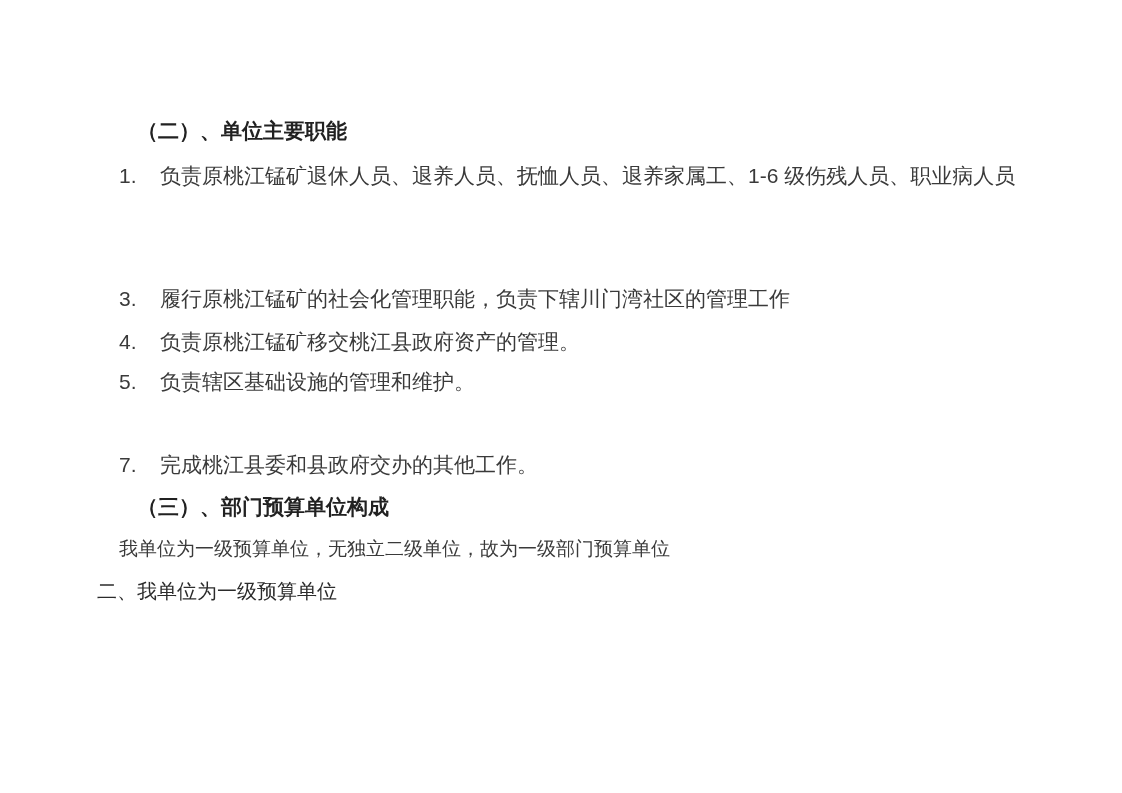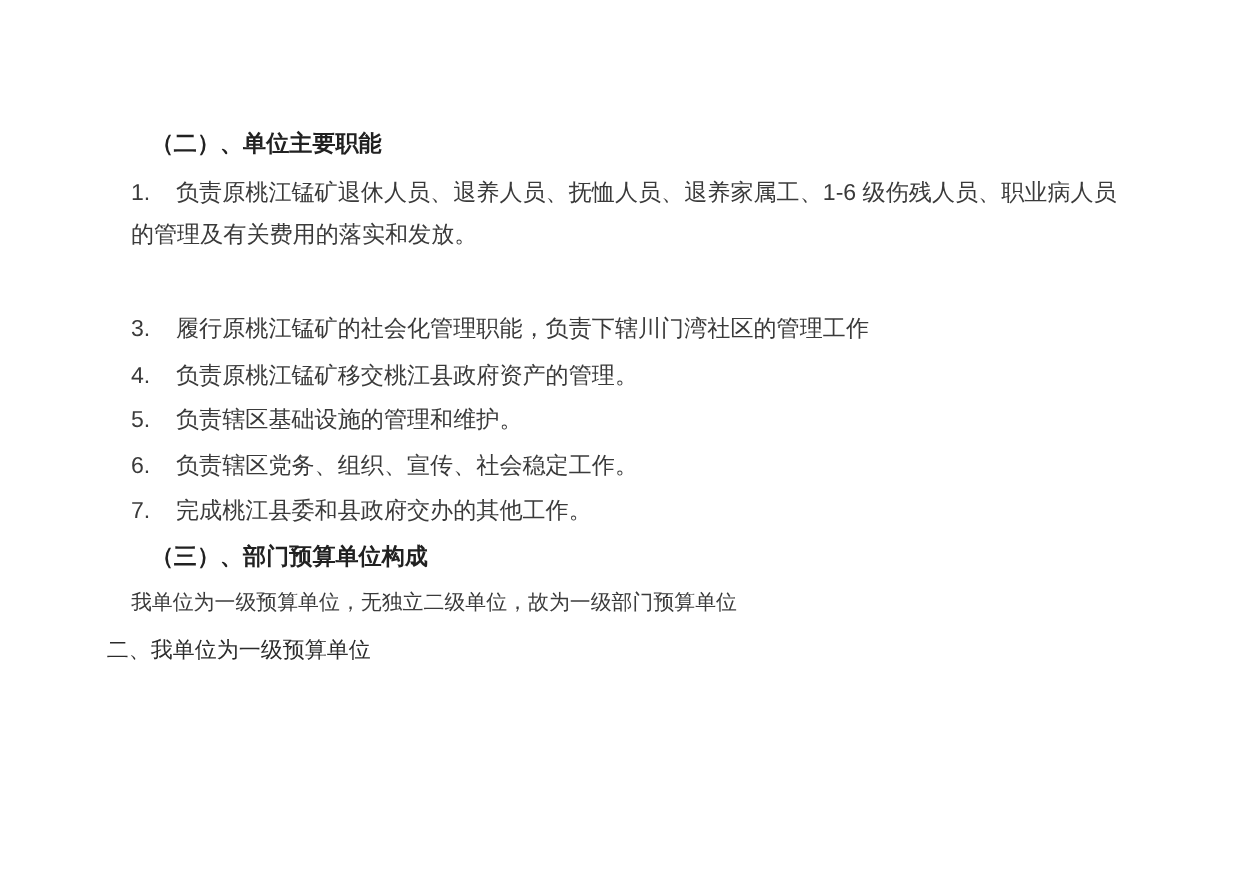--- a/index.html
+++ b/index.html
@@ -62,38 +62,34 @@
 <body>
 
 <div class="page">
 
   <div class="h-sub" style="top:116px">（二）、单位主要职能</div>
 
   <div class="line justify" style="top:161px">
     <span class="num">1.</span><span>负责原桃江锰矿退休人员、退养人员、抚恤人员、退养家属工、1-6 级伤残人员、职业病人员</span>
   </div>
 
-  <div class="line" style="top:199px">的管理及有关费用的落实和发放。</div>
 
 
   <div class="line" style="top:284px">
     <span class="num">3.</span><span>履行原桃江锰矿的社会化管理职能，负责下辖川门湾社区的管理工作</span>
   </div>
 
   <div class="line" style="top:327px">
     <span class="num">4.</span><span>负责原桃江锰矿移交桃江县政府资产的管理。</span>
   </div>
 
   <div class="line" style="top:367px">
     <span class="num">5.</span><span>负责辖区基础设施的管理和维护。</span>
   </div>
 
-  <div class="line" style="top:409px">
-    <span class="num">6.</span><span>负责辖区党务、组织、宣传、社会稳定工作。</span>
-  </div>
 
   <div class="line" style="top:450px">
     <span class="num">7.</span><span>完成桃江县委和县政府交办的其他工作。</span>
   </div>
 
   <div class="h-sub" style="top:492px">（三）、部门预算单位构成</div>
 
   <div class="line body-small" style="top:534px">我单位为一级预算单位，无独立二级单位，故为一级部门预算单位</div>
 
   <div class="h-chapter" style="top:576px">二、我单位为一级预算单位</div>

